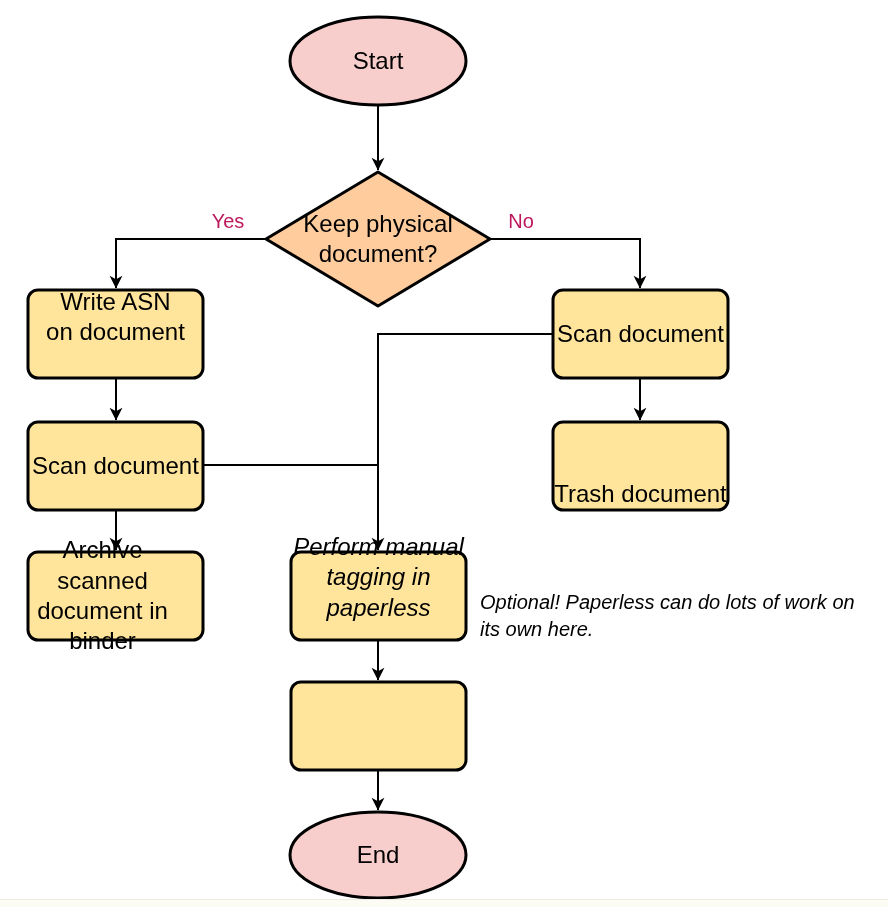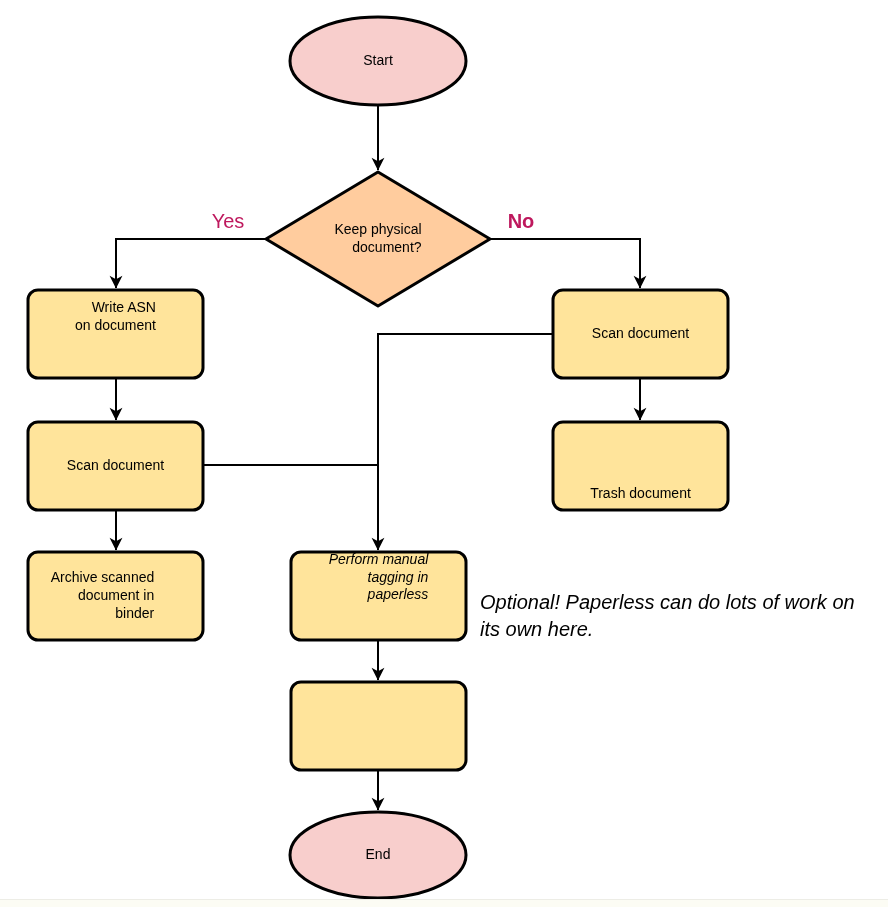--- a/index.html
+++ b/index.html
@@ -18,22 +18,22 @@
   .canvas svg {
     position: absolute;
     left: 0;
     top: 0;
   }
   .node-label {
     position: absolute;
     display: flex;
     align-items: center;
     justify-content: center;
-    text-align: right;
-    font-size: 14px;
+    text-align: center;
+    font-size: 24px;
     line-height: 1.27;
     color: #000000;
     white-space: pre-line;
     pointer-events: none;
   }
   .edge-label {
     position: absolute;
     font-size: 20px;
     color: #be185d;
     text-align: center;
@@ -121,20 +121,20 @@
 
   <div class="node-label" style="left:291px; top:532px; width:175px; height:91px;font-style:italic;">Perform manual
 tagging in
 paperless</div>
 
 
   <div class="node-label" style="left:290px; top:812px; width:176px; height:86px;">End</div>
 
   <div class="edge-label" style="left:198px; top:210px; width:60px;">Yes</div>
 
-  <div class="edge-label" style="left:491px; top:210px; width:60px;font-weight:bold;">No</div>
+  <div class="edge-label" style="left:491px; top:210px; width:60px;">No</div>
 
   <div class="annotation">Optional! Paperless can do lots of work on
 its own here.</div>
 
   <div class="bottom-strip"></div>
 
 </div>
 
 </body></html>

